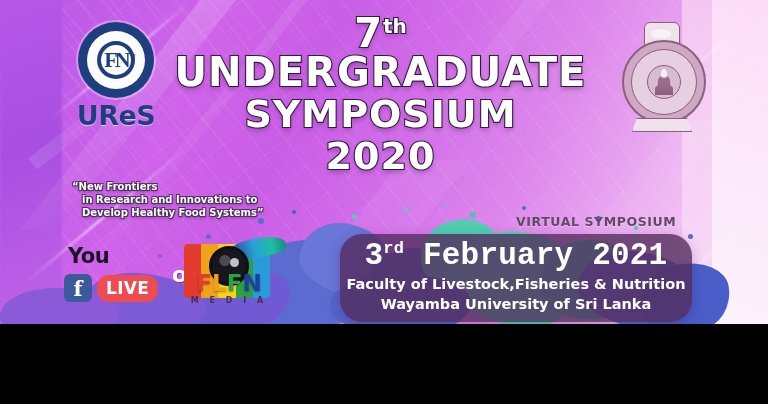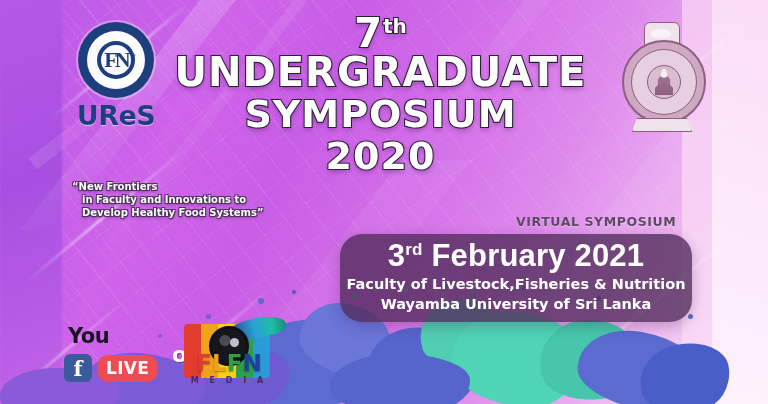--- a/index.html
+++ b/index.html
@@ -1,20 +1,20 @@
 <!DOCTYPE html>
 <html><head>
 <meta charset="utf-8">
 <style>
   html,body{margin:0;padding:0;background:#000;}
   body{font-family:"Liberation Sans",sans-serif;}
 
   #poster{
     position:relative;
-    width:768px;height:404px;
+    width:768px;height:324px;
     overflow:hidden;
     background:#c45ce8;
   }
 
   
   .bg-base{
     position:absolute;inset:0;
     background:
       linear-gradient(115deg,
         #b259e6 0%,
@@ -210,21 +210,21 @@
     position:absolute;left:340px;top:234px;width:352px;height:88px;
     border-radius:22px;
     background:rgba(83,44,92,.80);
     box-shadow:0 4px 14px rgba(50,15,60,.25);
     text-align:center;
     color:#fff;
     padding-top:6px;
     box-sizing:border-box;
   }
   .date-main{
-    font-family:Liberation Sans, sans-serif;
+    font-family:Liberation Mono, monospace;
     font-weight:700;font-size:31px;line-height:1.05;
     letter-spacing:.2px;
   }
   .date-main .ord{font-size:17px;vertical-align:super;}
   .date-sub{
     font-family:"DejaVu Sans",sans-serif;
     font-weight:700;font-size:14.5px;line-height:1.25;margin-top:2px;
   }
 
   
@@ -375,21 +375,21 @@
   </div>
 
   <div class="headline">
     <div class="hl-line"><span>7</span><span class="sup">th</span> <span>UNDERGRADUATE</span></div>
     <div class="hl-line small">SYMPOSIUM</div>
     <div class="hl-line small">2020</div>
   </div>
 
   <div class="tagline">
     <div class="l1">“New Frontiers</div>
-    <div class="l2">in Faculty and Innovations to</div>
+    <div class="l2">in Research and Innovations to</div>
     <div class="l3">Develop Healthy Food Systems”</div>
   </div>
 
   <div class="vs-label">VIRTUAL SYMPOSIUM</div>
 
   <div class="date-card">
     <div class="date-main"><span>3</span><span class="ord">rd</span> <span>February 2021</span></div>
     <div class="date-sub">Faculty of Livestock,Fisheries &amp; Nutrition</div>
     <div class="date-sub">Wayamba University of Sri Lanka</div>
   </div>

